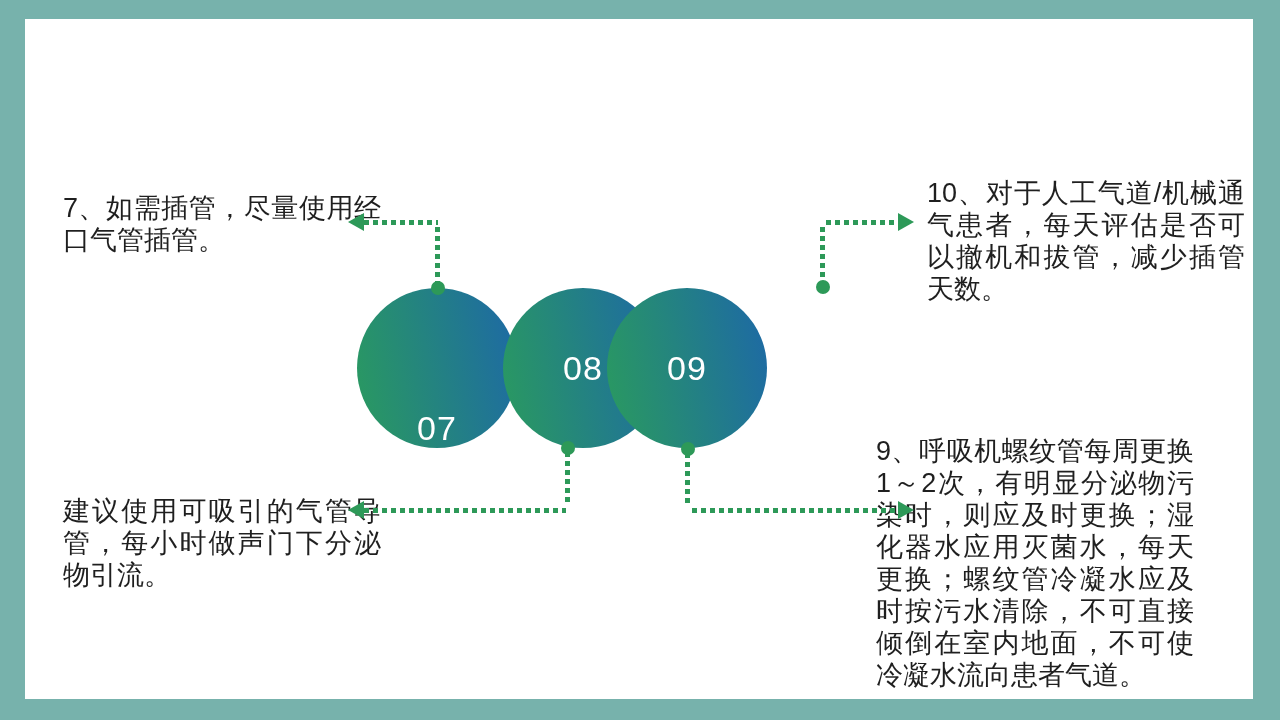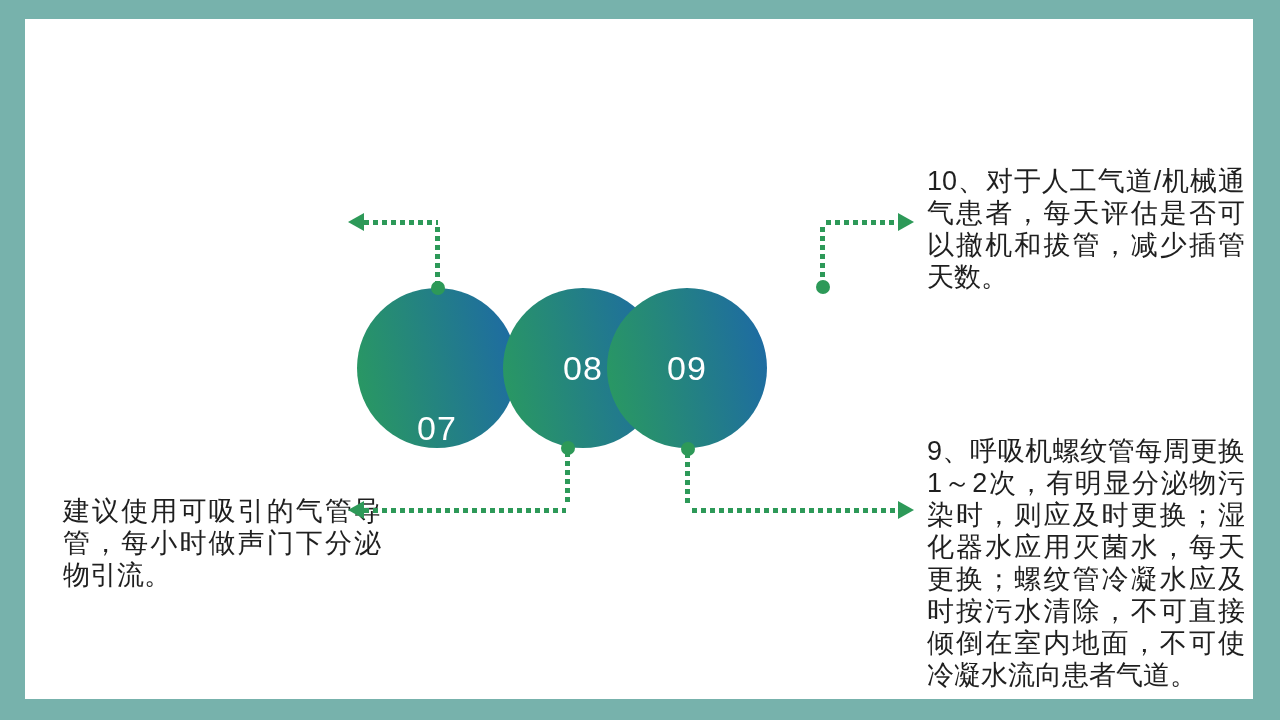--- a/index.html
+++ b/index.html
@@ -18,23 +18,23 @@
   .note{
     position:absolute;
     width:318px;
     font-size:27px;
     line-height:32px;
     color:#1f1f1f;
     text-align:justify;
     text-justify:inter-character;
   }
   .note.tl{left:63px;top:192px;}
-  .note.tr{left:927px;top:165px;}
+  .note.tr{left:927px;top:177px;}
   .note.bl{left:63px;top:495px;}
-  .note.br{left:927px;top:435px;}
+  .note.br{left:876px;top:435px;}
 
   .circle{
     position:absolute;
     top:288px;
     width:160px;height:160px;
     border-radius:50%;
     background:linear-gradient(78deg,#2a9b5e,#1d68a7);
     display:flex;align-items:center;justify-content:center;
   }
   .circle .num{
@@ -74,20 +74,21 @@
     border-bottom:9px solid transparent;
     border-left:16px solid #2d9958;
   }
 </style>
 </head>
 <body>
 
 <div id="slide">
   <div id="canvas"></div>
 
+  <div class="note tl">7、如需插管，尽量使用经口气管插管。</div>
   <div class="note tr">10、对于人工气道/机械通气患者，每天评估是否可以撤机和拔管，减少插管天数。</div>
   <div class="note bl">建议使用可吸引的气管导管，每小时做声门下分泌物引流。</div>
   <div class="note br">9、呼吸机螺纹管每周更换1～2次，有明显分泌物污染时，则应及时更换；湿化器水应用灭菌水，每天更换；螺纹管冷凝水应及时按污水清除，不可直接倾倒在室内地面，不可使冷凝水流向患者气道。</div>
 
   <div class="circle" id="circle-07">
     <span class="num">07</span>
   </div>
   <div class="circle" id="circle-08">
     <span class="num">08</span>
   </div>

